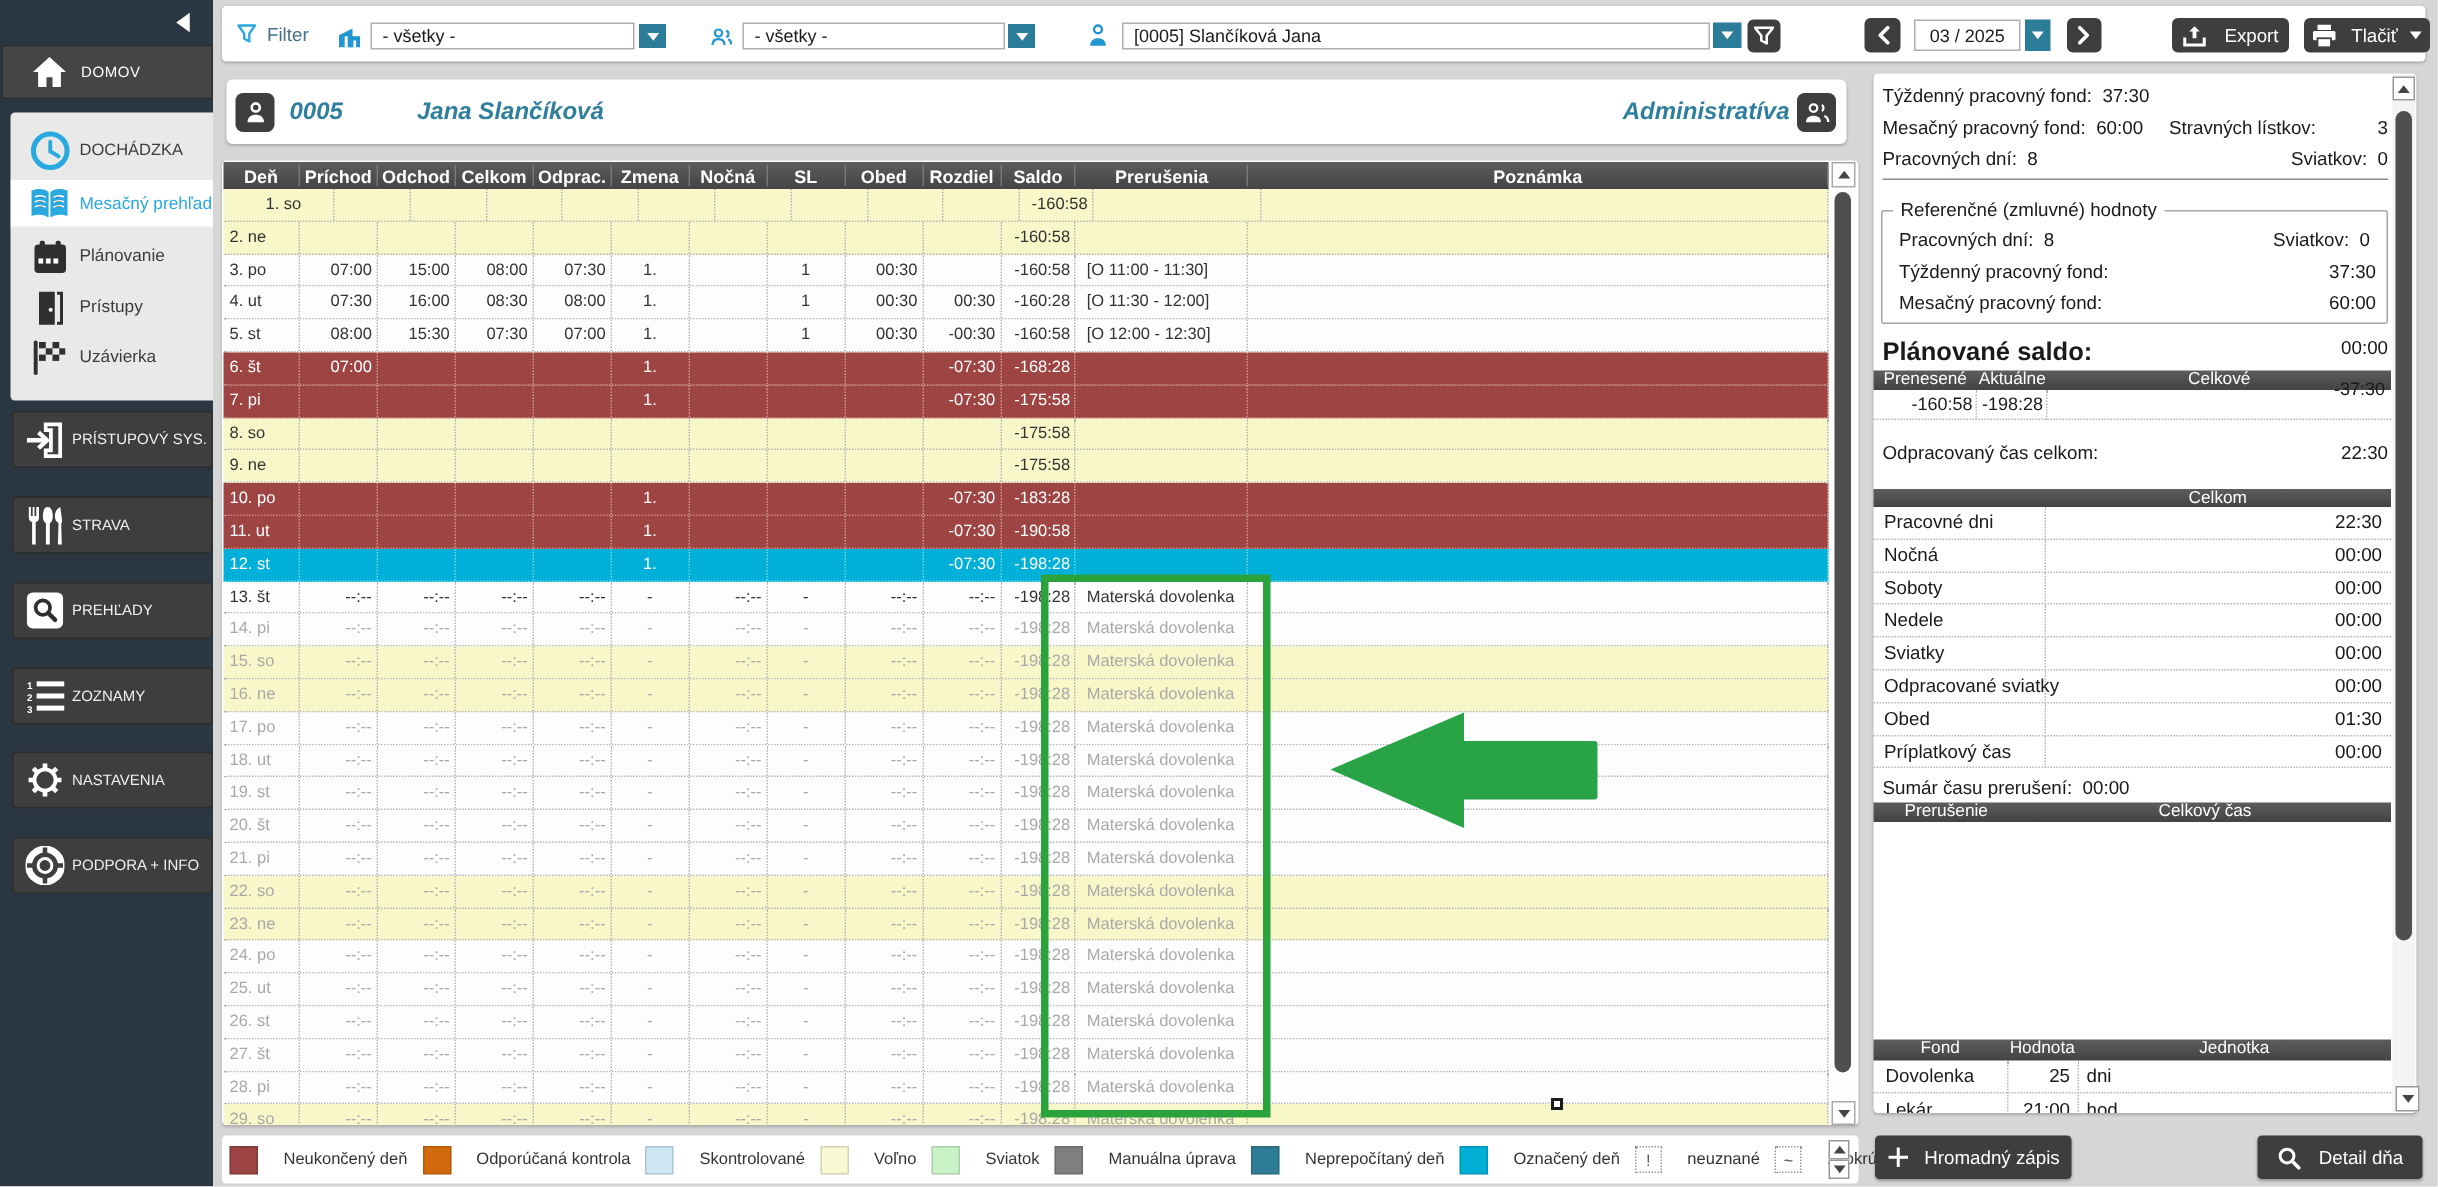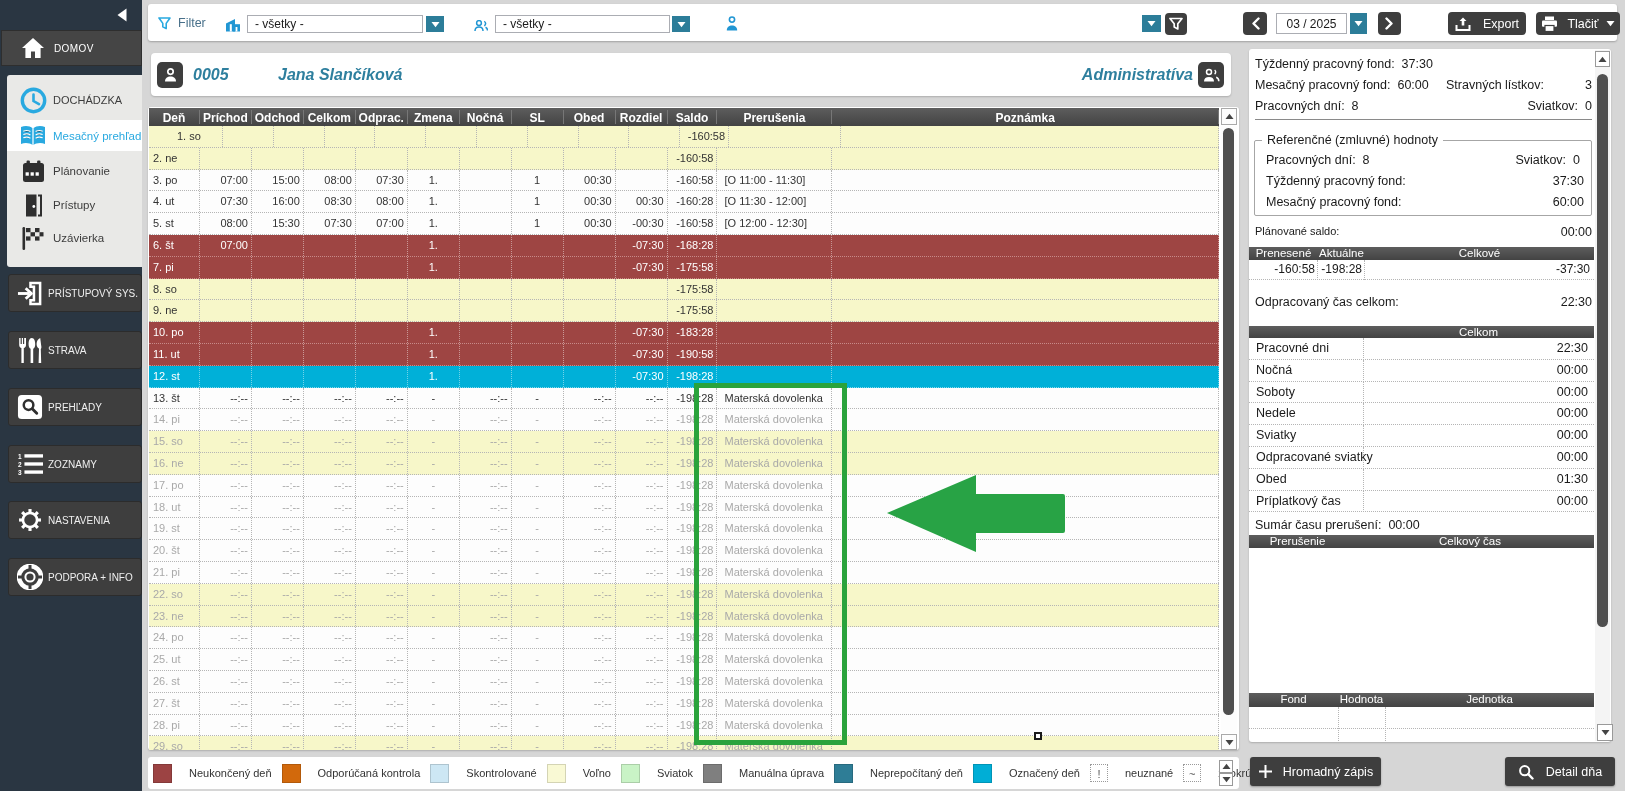--- a/index.html
+++ b/index.html
@@ -264,20 +264,21 @@
     <div class="inputbox" style="left:495px;top:15px;width:175px;height:18px;">- všetky -</div>
     <div class="tealbtn" style="left:672px;top:16px;width:18px;height:16px;">
       <svg width="9" height="7" viewBox="0 0 9 7">
         <path d="M0.5 1 H8.5 L4.5 6.2 Z" fill="#fff"></path>
       </svg>
     </div>
     <div class="abs" style="left:726px;top:16px;"><svg width="12" height="15" viewBox="0 0 12 15">
         <circle cx="6" cy="3.6" r="2.6" fill="none" stroke="#2196d3" stroke-width="1.6"></circle>
         <path d="M0.8 14.5 c0-3.4 2.2-5 5.2-5 s5.2 1.6 5.2 5 Z" fill="#2196d3"></path>
       </svg></div>
+    <div class="inputbox" style="left:748px;top:15px;width:392px;height:18px;">[0005] Slančíková Jana</div>
     <div class="tealbtn" style="left:1142px;top:15px;width:19px;height:17px;">
       <svg width="9" height="7" viewBox="0 0 9 7">
         <path d="M0.5 1 H8.5 L4.5 6.2 Z" fill="#fff"></path>
       </svg>
     </div>
     <div class="darkbtn" style="left:1165px;top:13px;width:22px;height:22px;">
       <svg width="14" height="14" viewBox="0 0 14 14">
         <path d="M1 1.5 h12 L8.8 6.8 V12 L5.2 10 V6.8 Z" fill="none" stroke="#fff" stroke-width="1.7" stroke-linejoin="round"></path>
       </svg>
     </div>
@@ -841,33 +842,33 @@
     <div class="rp-r" style="right:33px;top:99px;font-size:12.5px;">Sviatkov:&nbsp;&nbsp;0</div>
     <div class="abs" style="left:1255px;top:119px;width:337px;height:1px;background:#8a8a8a;"></div>
     <div id="fs" class="abs"></div>
     <div id="fslegend" class="abs">Referenčné (zmluvné) hodnoty</div>
     <div class="rp-l" style="left:1266px;top:153px;font-size:12.5px;color:#1a1a1a;">Pracovných dní:&nbsp;&nbsp;8</div>
     <div class="rp-r" style="right:45px;top:153px;font-size:12.5px;">Sviatkov:&nbsp;&nbsp;0</div>
     <div class="rp-l" style="left:1266px;top:174px;font-size:12.5px;color:#1a1a1a;">Týždenný pracovný fond:</div>
     <div class="rp-r" style="right:41px;top:174px;font-size:12.5px;">37:30</div>
     <div class="rp-l" style="left:1266px;top:195px;font-size:12.5px;color:#1a1a1a;">Mesačný pracovný fond:</div>
     <div class="rp-r" style="right:41px;top:195px;font-size:12.5px;">60:00</div>
-    <div class="rp-l" style="left:1255px;top:225px;font-size:11px;color:#1a1a1a;">Plánované saldo:</div>
+    <div class="rp-l" style="left:1255px;top:225px;font-size:17px;color:#1a1a1a;font-weight:bold;">Plánované saldo:</div>
     <div class="rp-r" style="right:33px;top:225px;font-size:12.5px;">00:00</div>
     <div class="rhead" style="left:1249px;top:247px;width:345px;height:13px;">
       <div style="width:69px;">Prenesené</div>
       <div style="width:47px;">Aktuálne</div>
       <div style="width:229px;">Celkové</div>
     </div>
     <div class="abs" style="left:1249px;top:260px;width:345px;height:20px;border-bottom:1px dotted #b5b5b5;"></div>
     <div class="dotv" style="left:1317px;top:260px;height:20px;"></div>
     <div class="dotv" style="left:1364px;top:260px;height:20px;"></div>
     <div class="rp-r" style="right:310px;top:262px;font-size:12px;">-160:58</div>
     <div class="rp-r" style="right:263px;top:262px;font-size:12px;">-198:28</div>
-    <div class="rp-r" style="right:35px;top:262px;font-size:12px;">-37:30</div>
+    <div class="rp-r" style="right:35px;top:252px;font-size:12px;">-37:30</div>
     <div class="rp-l" style="left:1255px;top:295px;font-size:12.5px;color:#1a1a1a;">Odpracovaný čas celkom:</div>
     <div class="rp-r" style="right:33px;top:295px;font-size:12.5px;">22:30</div>
     <div class="rhead" style="left:1249px;top:326px;width:345px;height:12px;">
       <div style="width:114px;"></div>
       <div style="width:231px;">Celkom</div>
     </div>
     <div class="abs" style="left:1249px;top:338px;width:345px;height:21.8px;border-bottom:1px dotted #b5b5b5;"></div>
     <div class="dotv" style="left:1363px;top:338px;height:21.8px;"></div>
     <div class="rp-l" style="left:1256px;top:341px;font-size:12.5px;color:#1a1a1a;">Pracovné dni</div>
     <div class="rp-r" style="right:37px;top:341px;font-size:12.5px;">22:30</div>
@@ -905,20 +906,28 @@
       <div style="width:248px;">Celkový čas</div>
     </div>
     <div class="rhead" style="left:1249px;top:693px;width:345px;height:14px;">
       <div style="width:89px;">Fond</div>
       <div style="width:47px;">Hodnota</div>
       <div style="width:209px;">Jednotka</div>
     </div>
     <div class="abs" style="left:1249px;top:707px;width:345px;height:22px;border-bottom:1px dotted #b5b5b5;"></div>
     <div class="dotv" style="left:1338px;top:707px;height:34px;"></div>
     <div class="dotv" style="left:1385px;top:707px;height:34px;"></div>
+    <div class="abs" style="left:1249px;top:707px;width:345px;height:35px;overflow:hidden;">
+      <div class="abs" style="left:8px;top:3px;font-size:12.5px;color:#1a1a1a;white-space:nowrap;">Dovolenka</div>
+      <div class="abs" style="left:100px;top:3px;width:31px;text-align:right;font-size:12.5px;color:#1a1a1a;">25</div>
+      <div class="abs" style="left:142px;top:3px;font-size:12.5px;color:#1a1a1a;">dni</div>
+      <div class="abs" style="left:8px;top:26px;font-size:12.5px;color:#1a1a1a;white-space:nowrap;">Lekár</div>
+      <div class="abs" style="left:92px;top:26px;width:39px;text-align:right;font-size:12.5px;color:#1a1a1a;">21:00</div>
+      <div class="abs" style="left:142px;top:26px;font-size:12.5px;color:#1a1a1a;">hod</div>
+    </div>
     <div class="abs" style="left:1597px;top:724px;width:16px;height:17px;background:#fff;border:1px solid #999;display:flex;align-items:center;justify-content:center;z-index:3;">
       <svg width="9" height="7" viewBox="0 0 9 7">
         <path d="M0.5 1 H8.5 L4.5 6.2 Z" fill="#444"></path>
       </svg>
     </div>
     <div id="rsb-track" class="abs"></div>
     <div id="rsb-up" class="abs">
       <svg width="9" height="7" viewBox="0 0 9 7">
         <path d="M4.5 0.8 L8.5 6 H0.5 Z" fill="#444"></path>
       </svg>

